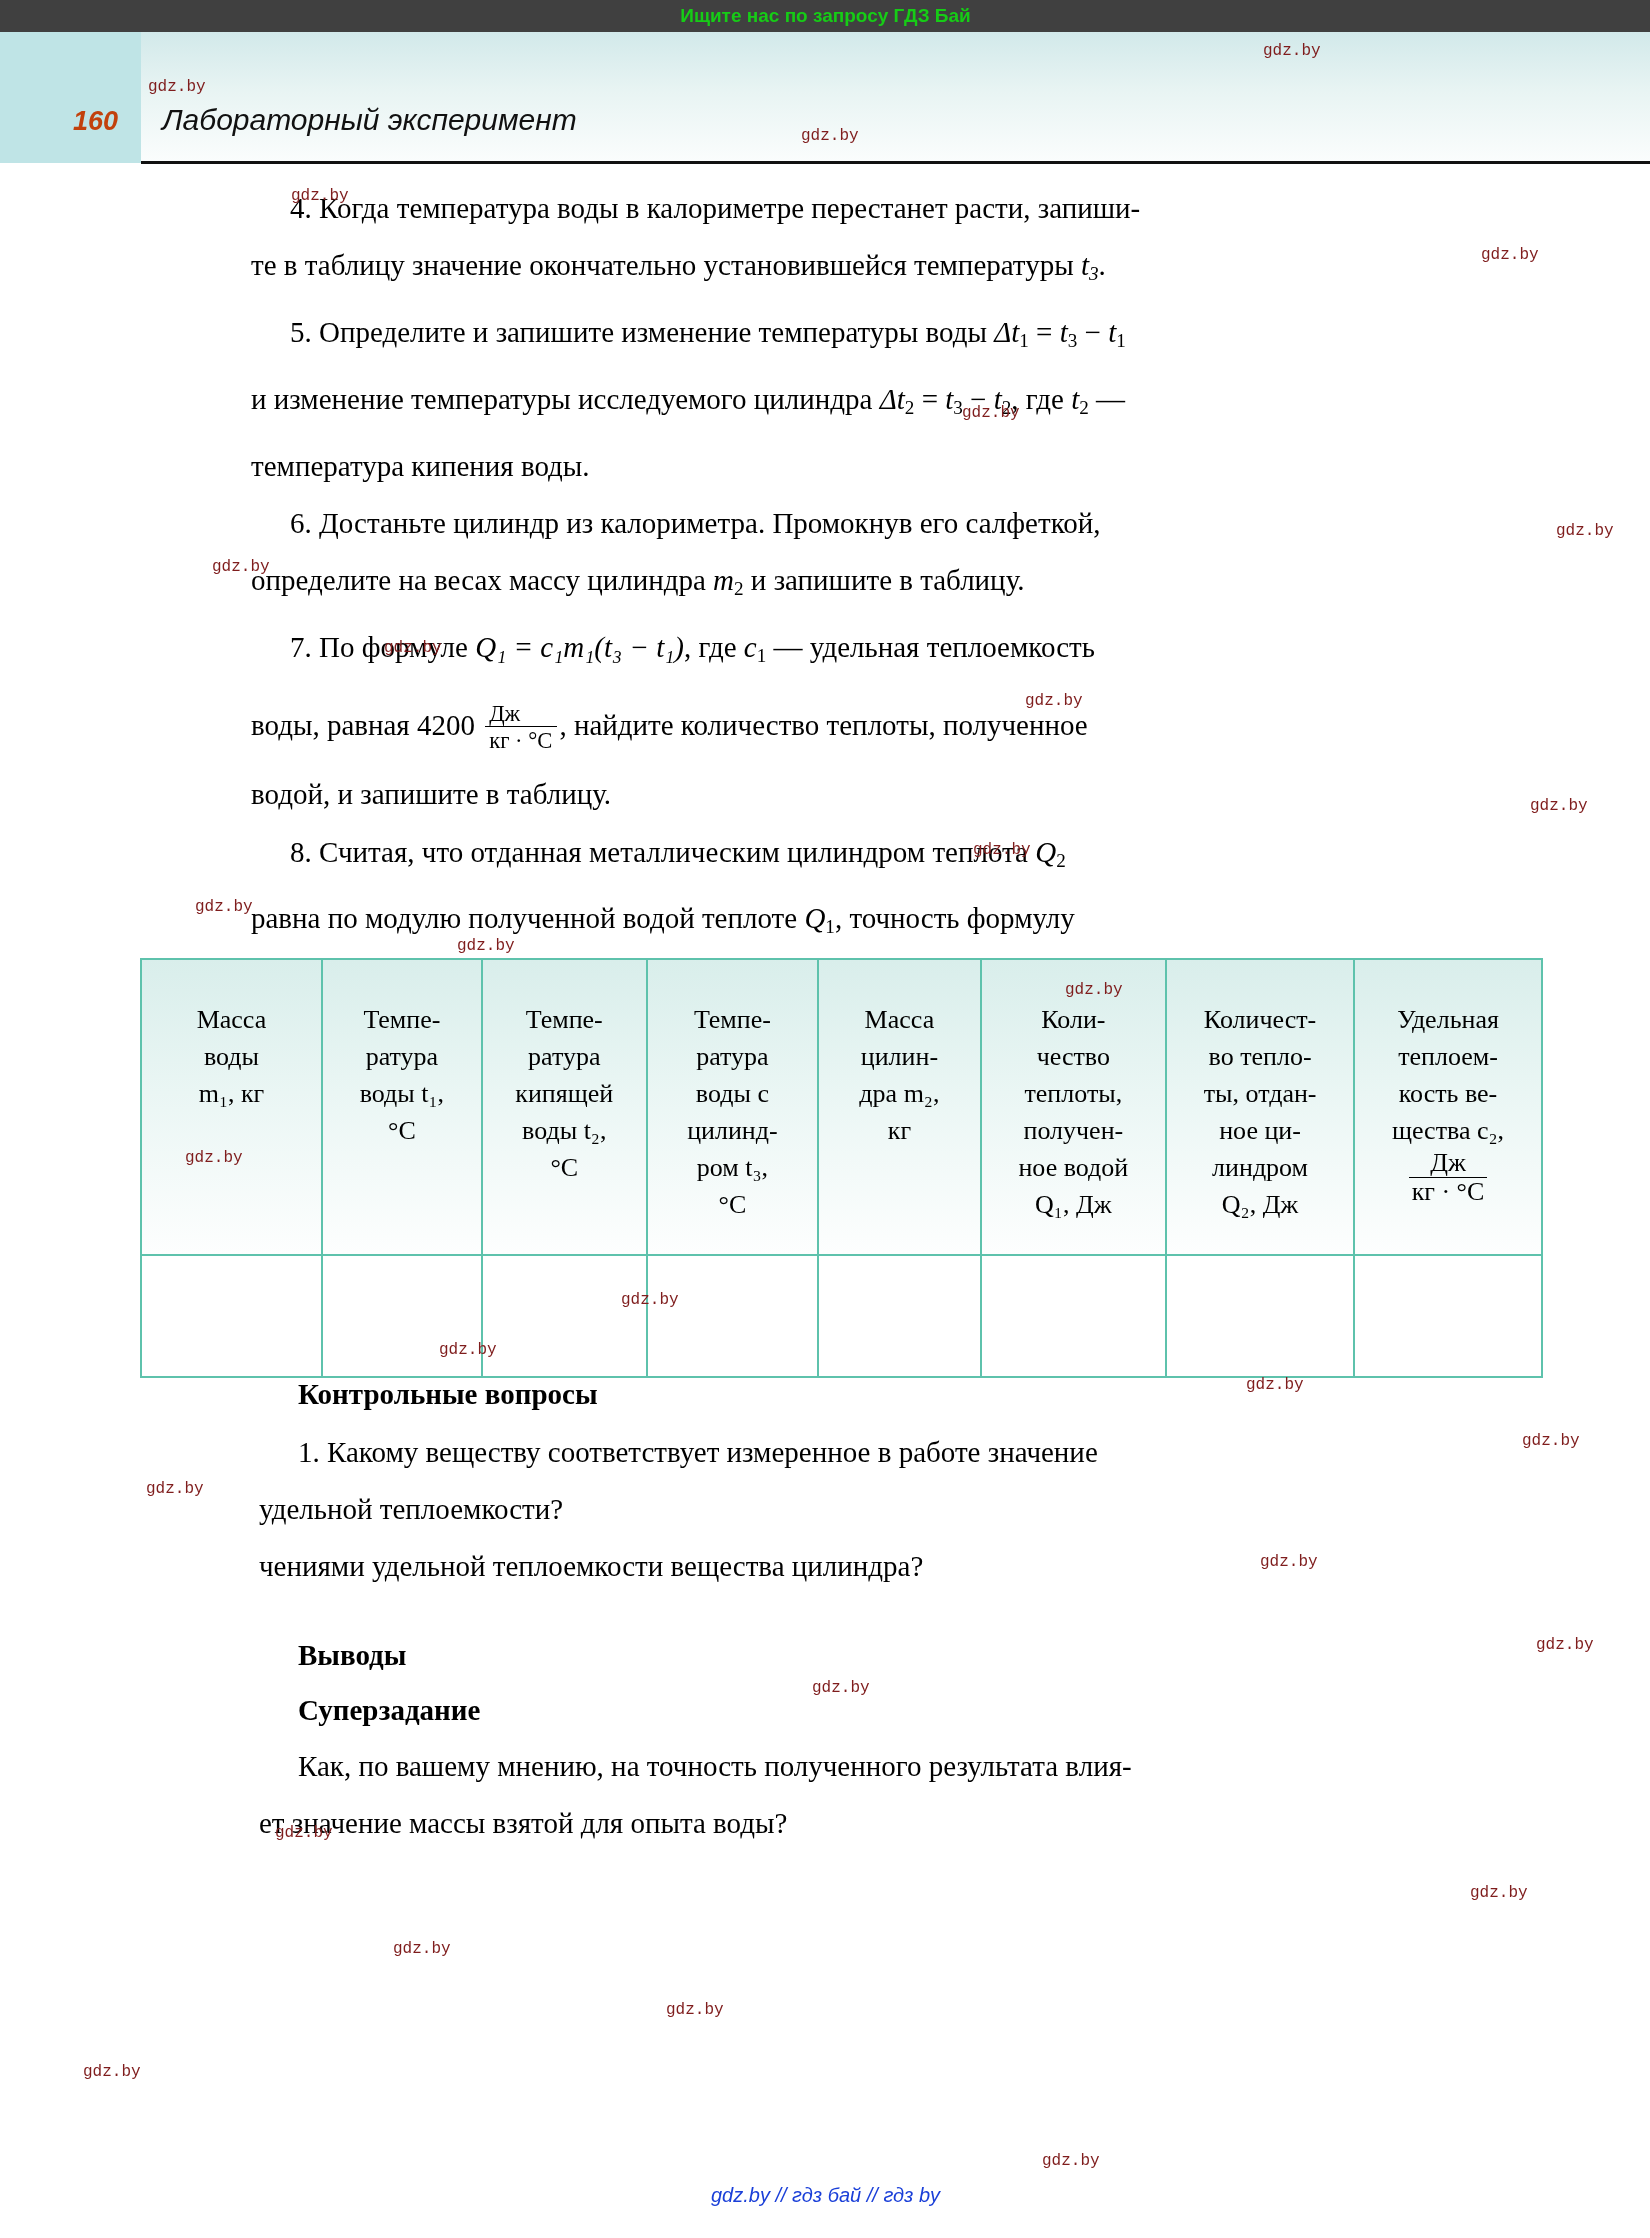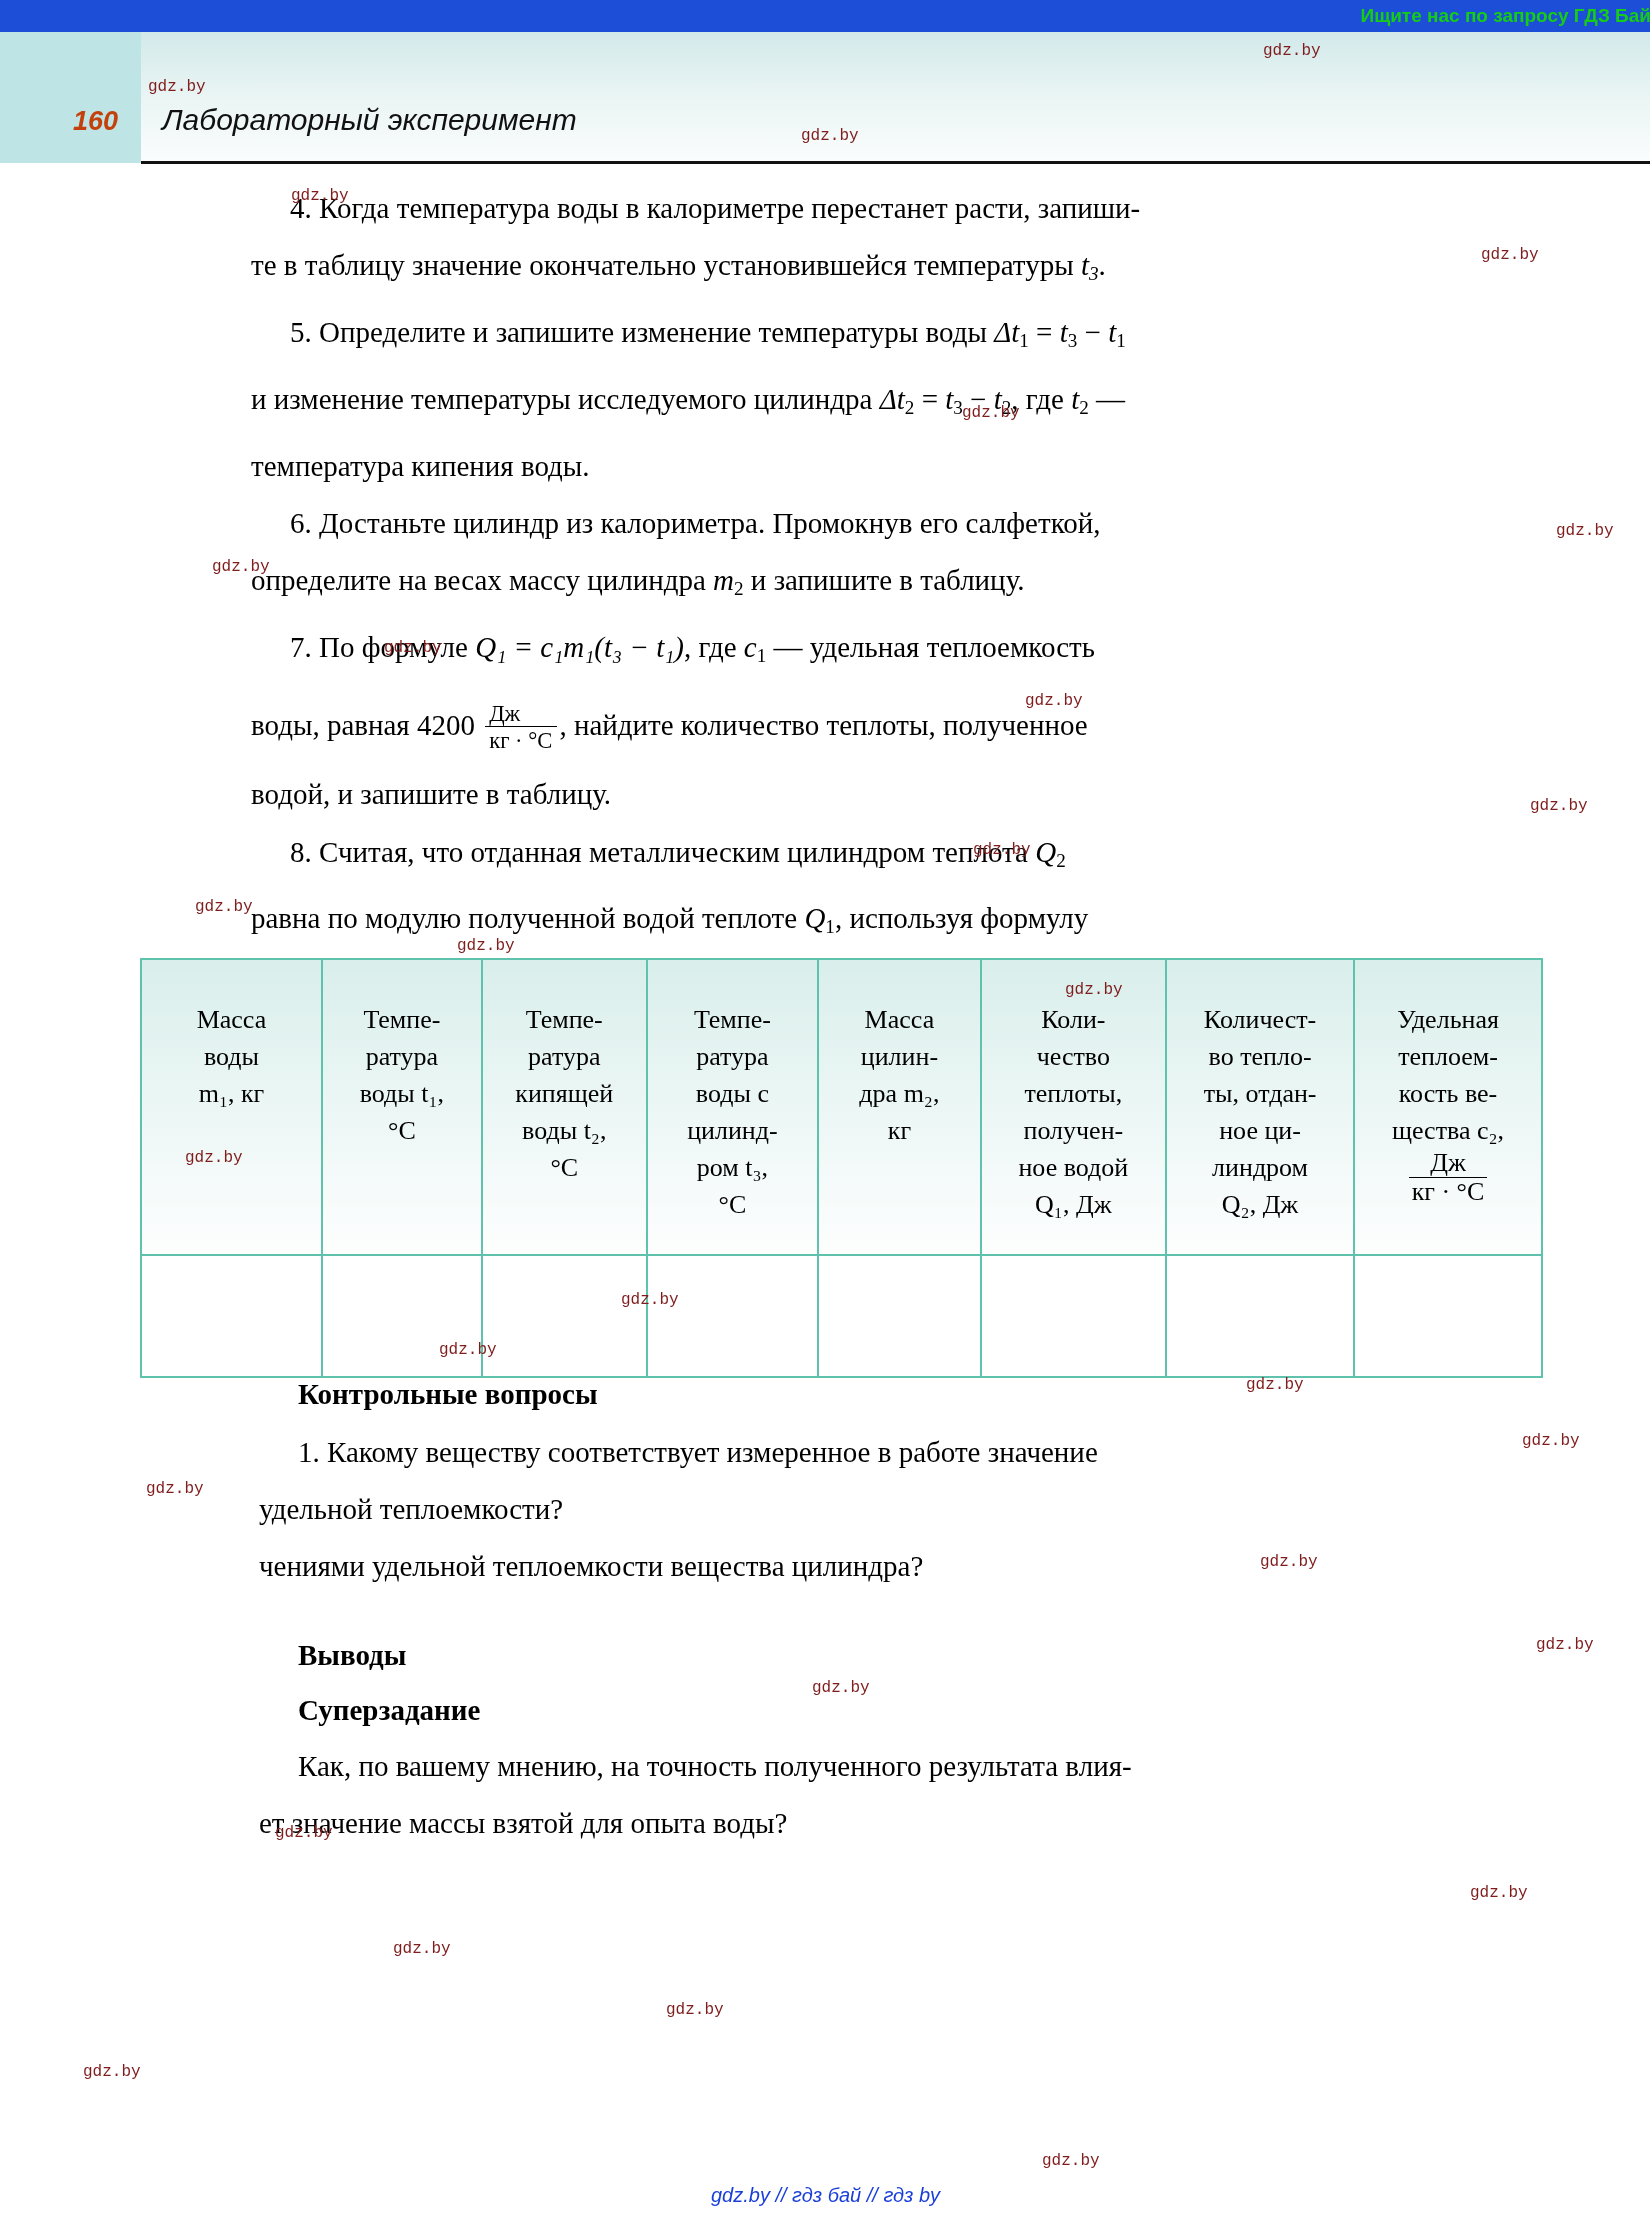--- a/index.html
+++ b/index.html
@@ -14,22 +14,22 @@
     font-family: "Liberation Serif", serif;
     overflow: hidden;
   }
 
   
   .promo-banner {
     position: absolute;
     top: 0; left: 0;
     width: 1651px;
     height: 40px;
-    background: #1d4ed8;
-    text-align: right;
+    background: #404040;
+    text-align: center;
   }
   .promo-banner span {
     display: inline-block;
     font-family: "Liberation Sans", sans-serif;
     font-size: 19px;
     font-weight: bold;
     color: #16cc16;
     line-height: 32px;
     letter-spacing: 0px;
   }
@@ -255,21 +255,21 @@
   <p class="para nojust">температура кипения воды.</p>
 
   <p class="para indent"><span>6.</span> <span>Достаньте цилиндр из калориметра. Промокнув его салфеткой,</span></p>
   <p class="para"><span>определите на весах массу цилиндра </span><i class="v">m</i><span class="subn">2</span><span> и запишите в таблицу.</span></p>
 
   <p class="para indent"><span>7.</span> <span>По формуле </span><i class="v">Q₁ = c₁m₁(t₃ − t₁)</i><span>, где </span><i class="v">c</i><span class="subn">1</span><span> — удельная теплоемкость</span></p>
   <p class="para" style="line-height:79px;"><span>воды, равная 4200 </span><span class="frac"><span class="num">Дж</span><span class="den">кг · °С</span></span><span>, найдите количество теплоты, полученное</span></p>
   <p class="para nojust">водой, и запишите в таблицу.</p>
 
   <p class="para indent"><span>8.</span> <span>Считая, что отданная металлическим цилиндром теплота </span><i class="v">Q</i><span class="subn">2</span></p>
-  <p class="para"><span>равна по модулю полученной водой теплоте </span><i class="v">Q</i><span class="subn">1</span><span>, используя формулу</span></p>
+  <p class="para"><span>равна по модулю полученной водой теплоте </span><i class="v">Q</i><span class="subn">1</span><span>, точность формулу</span></p>
   <p class="para"><i class="v">|Q₂| = c₂m₂(t₂ − t₃)</i><span>, найдите и запишите в таблицу удельную теплоем-</span></p>
   <p class="para nojust" style="line-height:83px;"><span>кость вещества цилиндра </span><i class="v">c</i><span class="subn">2</span><span> = </span><span class="frac-big"><i class="v num">c₁m₁ (t₃ − t₁)</i><i class="v den">m₂ (t₂ − t₃)</i></span><span>.</span></p>
 
 </div>
 
 <table class="lab-table">
   <thead>
     <tr>
       <th style="width:13.0%">
           <div class="th-inner"><span>Масса</span><br><span>воды</span><br><span>m₁, кг</span></div>

